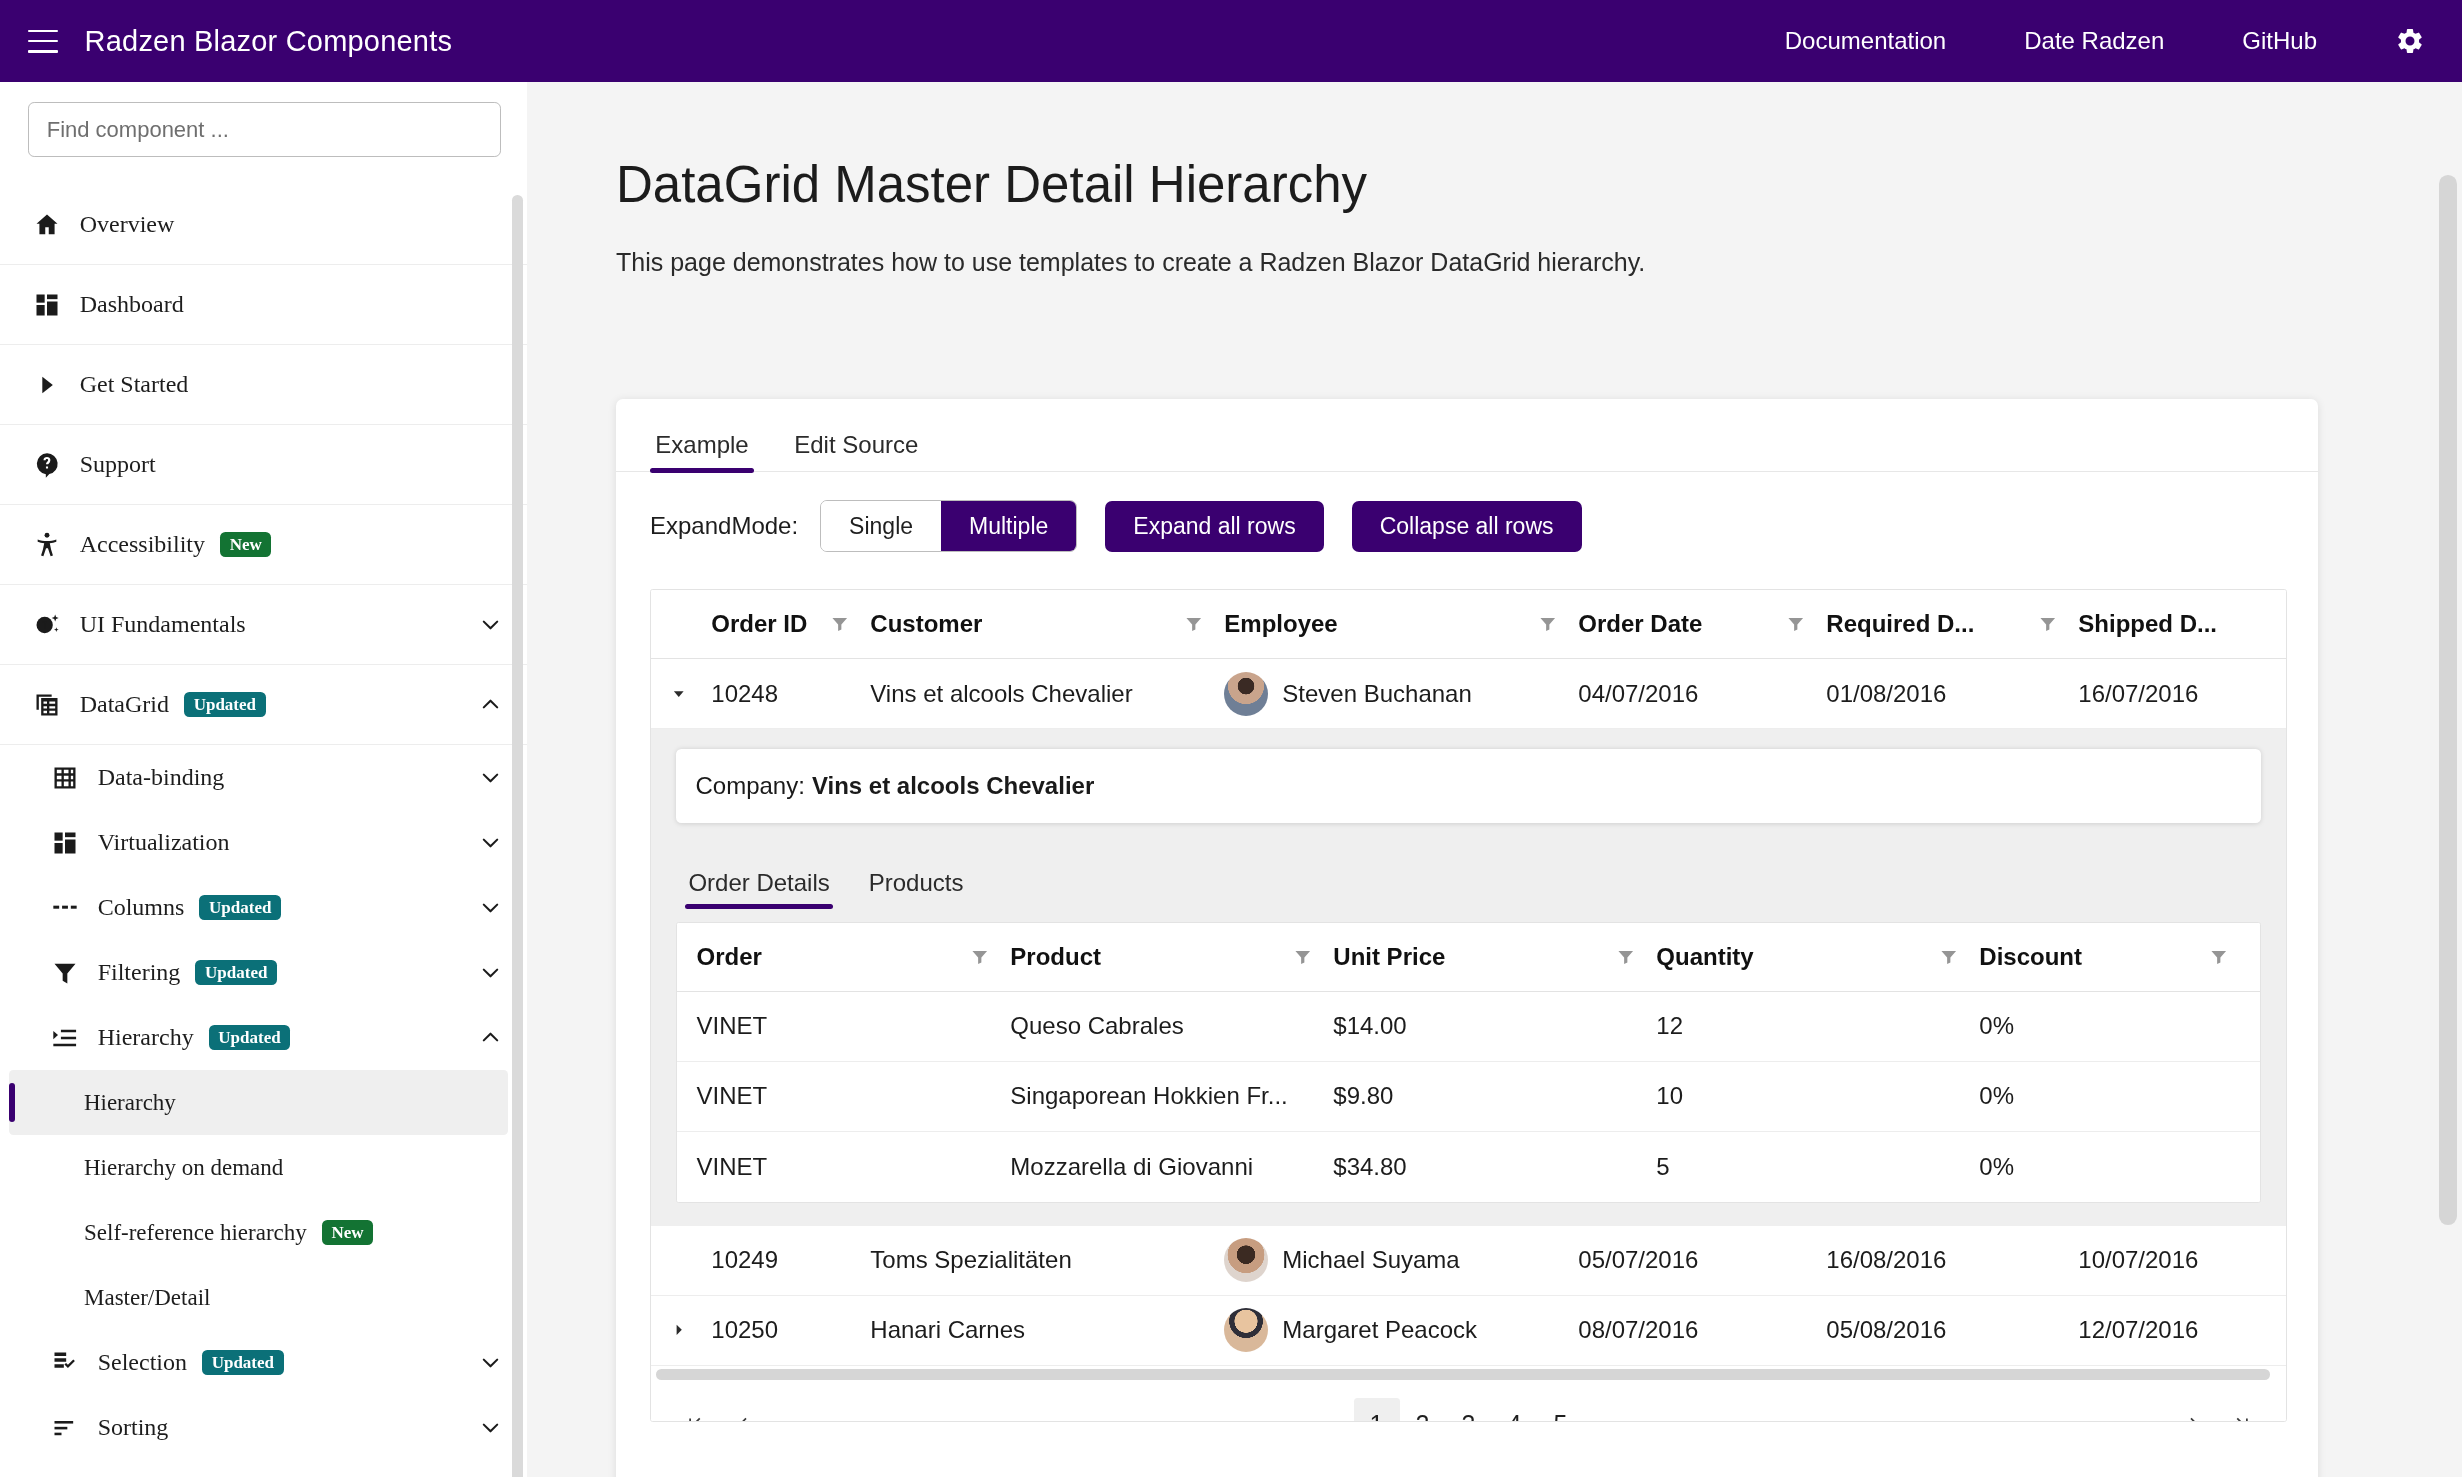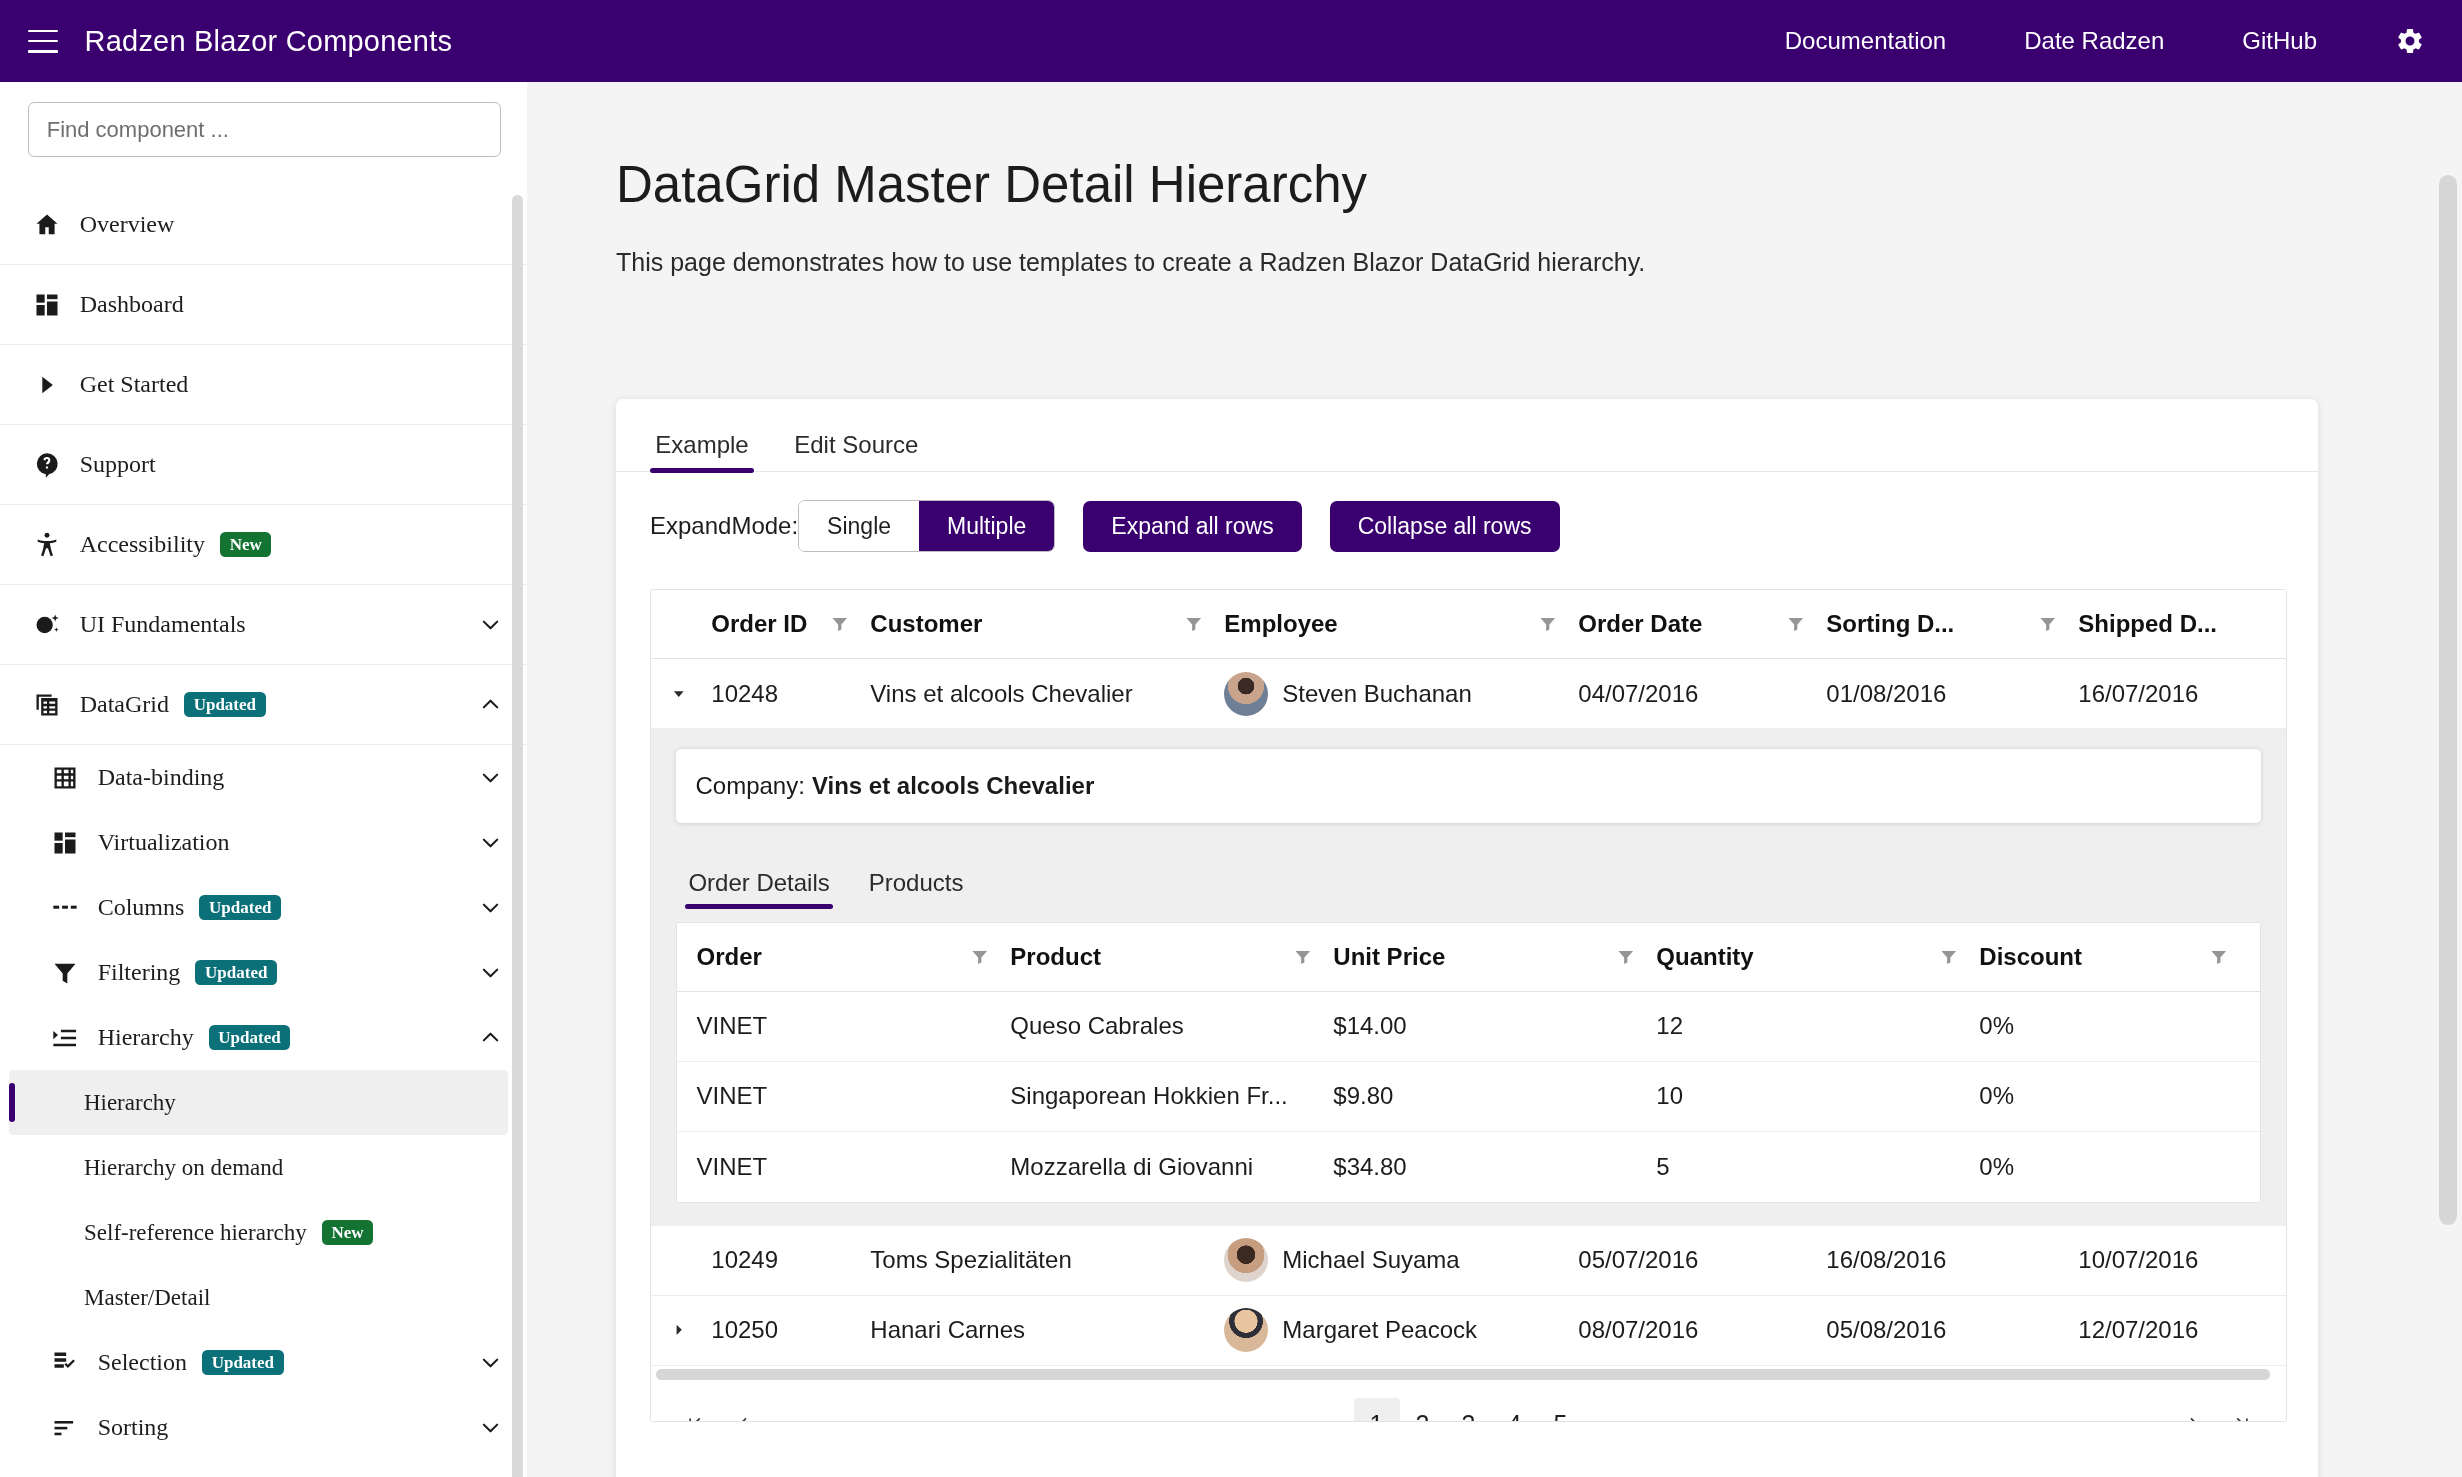--- a/index.html
+++ b/index.html
@@ -89,21 +89,21 @@
   .tab{
     font-size:24px; color:#2b2b2b; padding:8.9px 5.3px 12.4px; margin-right:35px;
     cursor:pointer; position:relative;
   }
   .tab.active:after{
     content:""; position:absolute; left:0; right:0; bottom:-1.8px; height:5.3px;
     background:#3a0070; border-radius:2.7px;
   }
 
   .toolbar{ display:flex; align-items:center; padding:28px 0 0 34px; }
-  .toolbar-label{ font-size:24px; color:#1d1d1d; }
+  .toolbar-label{ font-size:24px; color:#1d1d1d; margin-right:22px; }
   .seg{ display:flex; border-radius:7px; overflow:hidden; border:0.9px solid #bdbdbd; }
   .seg div{
     font-size:23px; padding:0 28px; height:50px; display:flex; align-items:center;
     cursor:pointer; background:#fff; color:#1f1f1f;
   }
   .seg div.on{ background:#3a0070; color:#fff; }
   .btn{
     margin-left:28px; background:#3a0070; color:#fff; border:none; border-radius:7px;
     height:51px; padding:0 28px; font-size:23px; cursor:pointer;
     font-family:"Liberation Sans", sans-serif;
@@ -440,21 +440,21 @@
         </div>
         <div class="hcell" style="width:248px">
           <span>Order Date</span>
           <span class="funnel">
               <svg width="19.5" height="19.5" viewBox="0 0 24 24" fill="#555">
                 <path d="M3 5h18l-7 8v6l-4 2v-8z"></path>
               </svg>
             </span>
         </div>
         <div class="hcell" style="width:252px">
-          <span>Sorting D...</span>
+          <span>Required D...</span>
           <span class="funnel">
               <svg width="19.5" height="19.5" viewBox="0 0 24 24" fill="#555">
                 <path d="M3 5h18l-7 8v6l-4 2v-8z"></path>
               </svg>
             </span>
         </div>
         <div class="hcell" style="width:213px">
           <span>Shipped D...</span>
         </div>
       </div>

